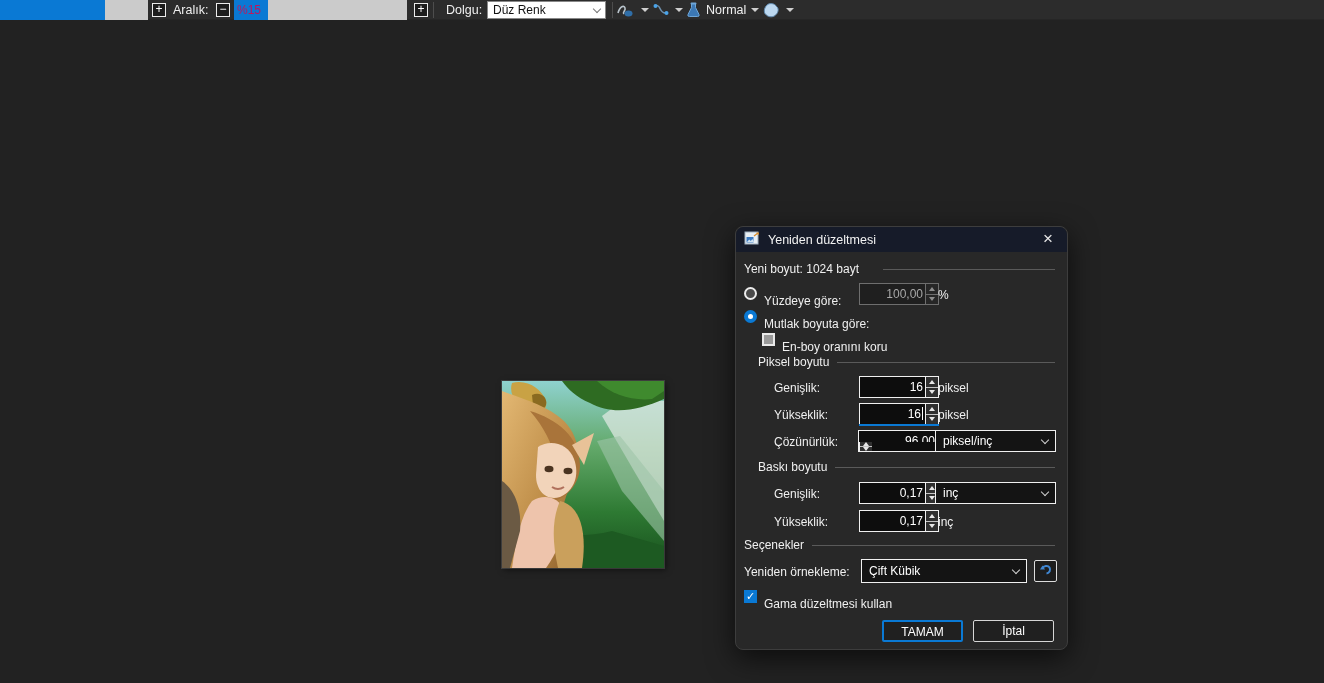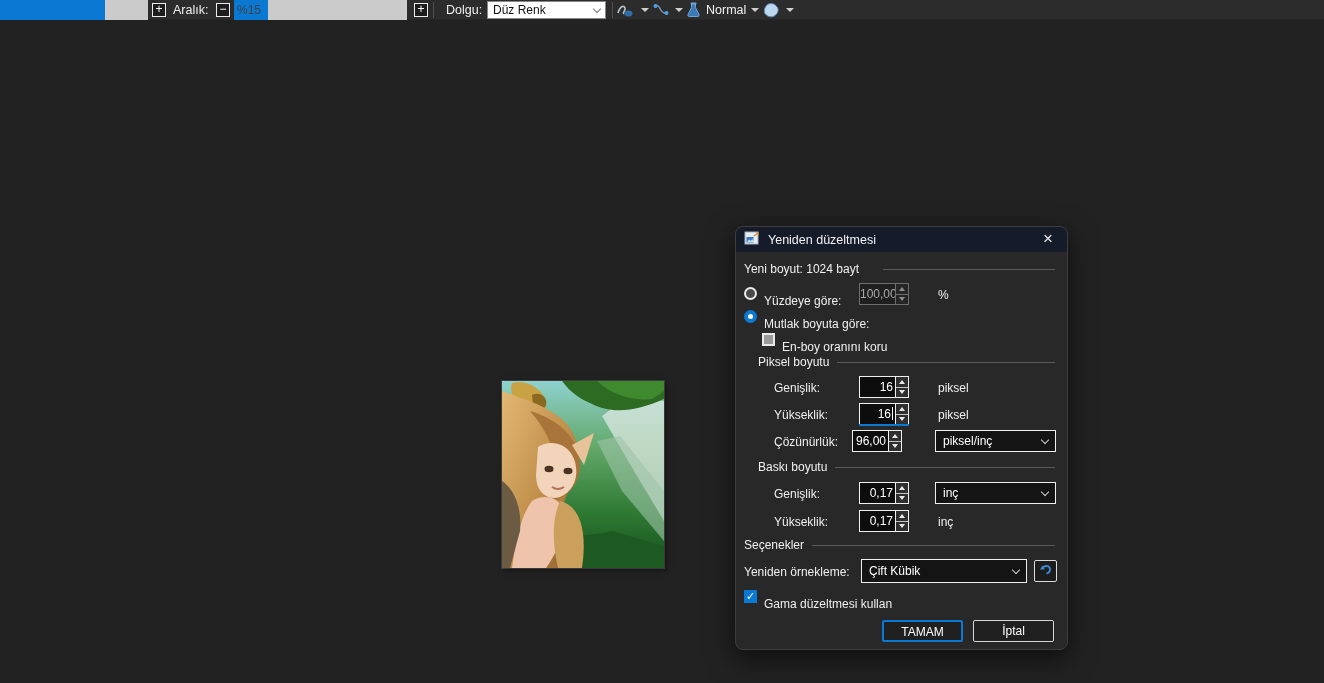--- a/index.html
+++ b/index.html
@@ -4,21 +4,21 @@
 <style>
   * { margin:0; padding:0; box-sizing:border-box; }
   html,body { width:1324px; height:683px; overflow:hidden; background:#222222;
               font-family:"Liberation Sans", sans-serif; }
 
   
   .toolbar { position:absolute; left:0; top:0; width:1324px; height:20px;
              background:#2c2c2c; border-bottom:1px solid #262626; }
   .tb-slider { position:absolute; top:0; height:20px; background:#cbcbcb; overflow:hidden; }
   .tb-slider .fill { position:absolute; left:0; top:0; bottom:0; background:#0a79d4; }
-  .tb-slider .slabel { position:absolute; left:3px; top:3px; font-size:12px; color:#404040; z-index:2; }
+  .tb-slider .slabel { position:absolute; left:3px; top:3px; font-size:12px; color:#be185d; z-index:2; }
   .sq-btn { position:absolute; top:3px; width:14px; height:14px; background:#1d1d1d;
             border:1px solid #ececec; color:#ffffff; font-size:12px; line-height:11px;
             text-align:center; cursor:pointer; }
   .tb-label { position:absolute; top:3px; font-size:12.5px; color:#f0f0f0; }
   .tb-select { position:absolute; top:1px; height:18px; background:#ffffff; border:1px solid #888;
                display:flex; align-items:center; justify-content:space-between;
                font-size:12px; color:#111; padding:0 5px; cursor:pointer; }
   .tb-sep { position:absolute; top:2px; width:1px; height:16px; background:#4d4d4d; }
   .dd-arrow { position:absolute; top:8px; width:0; height:0;
               border-left:4px solid transparent; border-right:4px solid transparent;
@@ -48,21 +48,21 @@
   .radio { width:13px; height:13px; border-radius:50%; flex:0 0 auto; cursor:pointer; }
   .radio.off { border:2px solid #ececec; background:#4a4a4a; }
   .radio.on  { background:#0a79d4; position:relative; }
   .radio.on::after { content:""; position:absolute; left:4px; top:4px; width:5px; height:5px;
                      border-radius:50%; background:#ffffff; }
   .cbox { width:13px; height:13px; flex:0 0 auto; cursor:pointer; }
   .cbox.off { border:2px solid #eaeaea; background:#9a9a9a; }
   .cbox.on  { background:#0a79d4; color:#fff; font-size:11px; line-height:13px; text-align:center; }
   .rlabel { margin-left:7px; white-space:nowrap;margin-top:16px; }
 
-  .spinbox { position:absolute; width:50px; height:22px; background:#0d0d0d;
+  .spinbox { position:absolute; width:80px; height:22px; background:#0d0d0d;
              border:1px solid #f0f0f0; display:flex; }
   .spin-value { flex:1; color:#ffffff; text-align:right; font-size:12px; line-height:20px;
                 padding-right:2px; overflow:hidden; }
   .spin-btns { width:13px; border-left:1px solid #f0f0f0; display:flex; flex-direction:column; }
   .sb { flex:1; background:#2f2f2f; display:flex; align-items:center; justify-content:center; cursor:pointer; }
   .sb.up { border-bottom:1px solid #c4c4c4; }
   .tri-up { width:0; height:0; border-left:3px solid transparent; border-right:3px solid transparent;
             border-bottom:4px solid #e8e8e8; }
   .tri-dn { width:0; height:0; border-left:3px solid transparent; border-right:3px solid transparent;
             border-top:4px solid #e8e8e8; }
@@ -272,21 +272,21 @@
           <i class="tri-up"></i>
         </span>
       <span class="sb">
           <i class="tri-dn"></i>
         </span>
     </span>
   </div>
   <span class="unit" style="left:202px; top:181px;">piksel</span>
 
   <span class="unit" style="left:38px; top:208px;">Çözünürlük:</span>
-  <div class="spinbox" style="left:116px; top:203px;">
+  <div class="spinbox" style="left:122px; top:203px;flex-direction:column;">
     <span class="spin-value">96,00</span>
     <span class="spin-btns">
       <span class="sb up">
           <i class="tri-up"></i>
         </span>
       <span class="sb">
           <i class="tri-dn"></i>
         </span>
     </span>
   </div>

